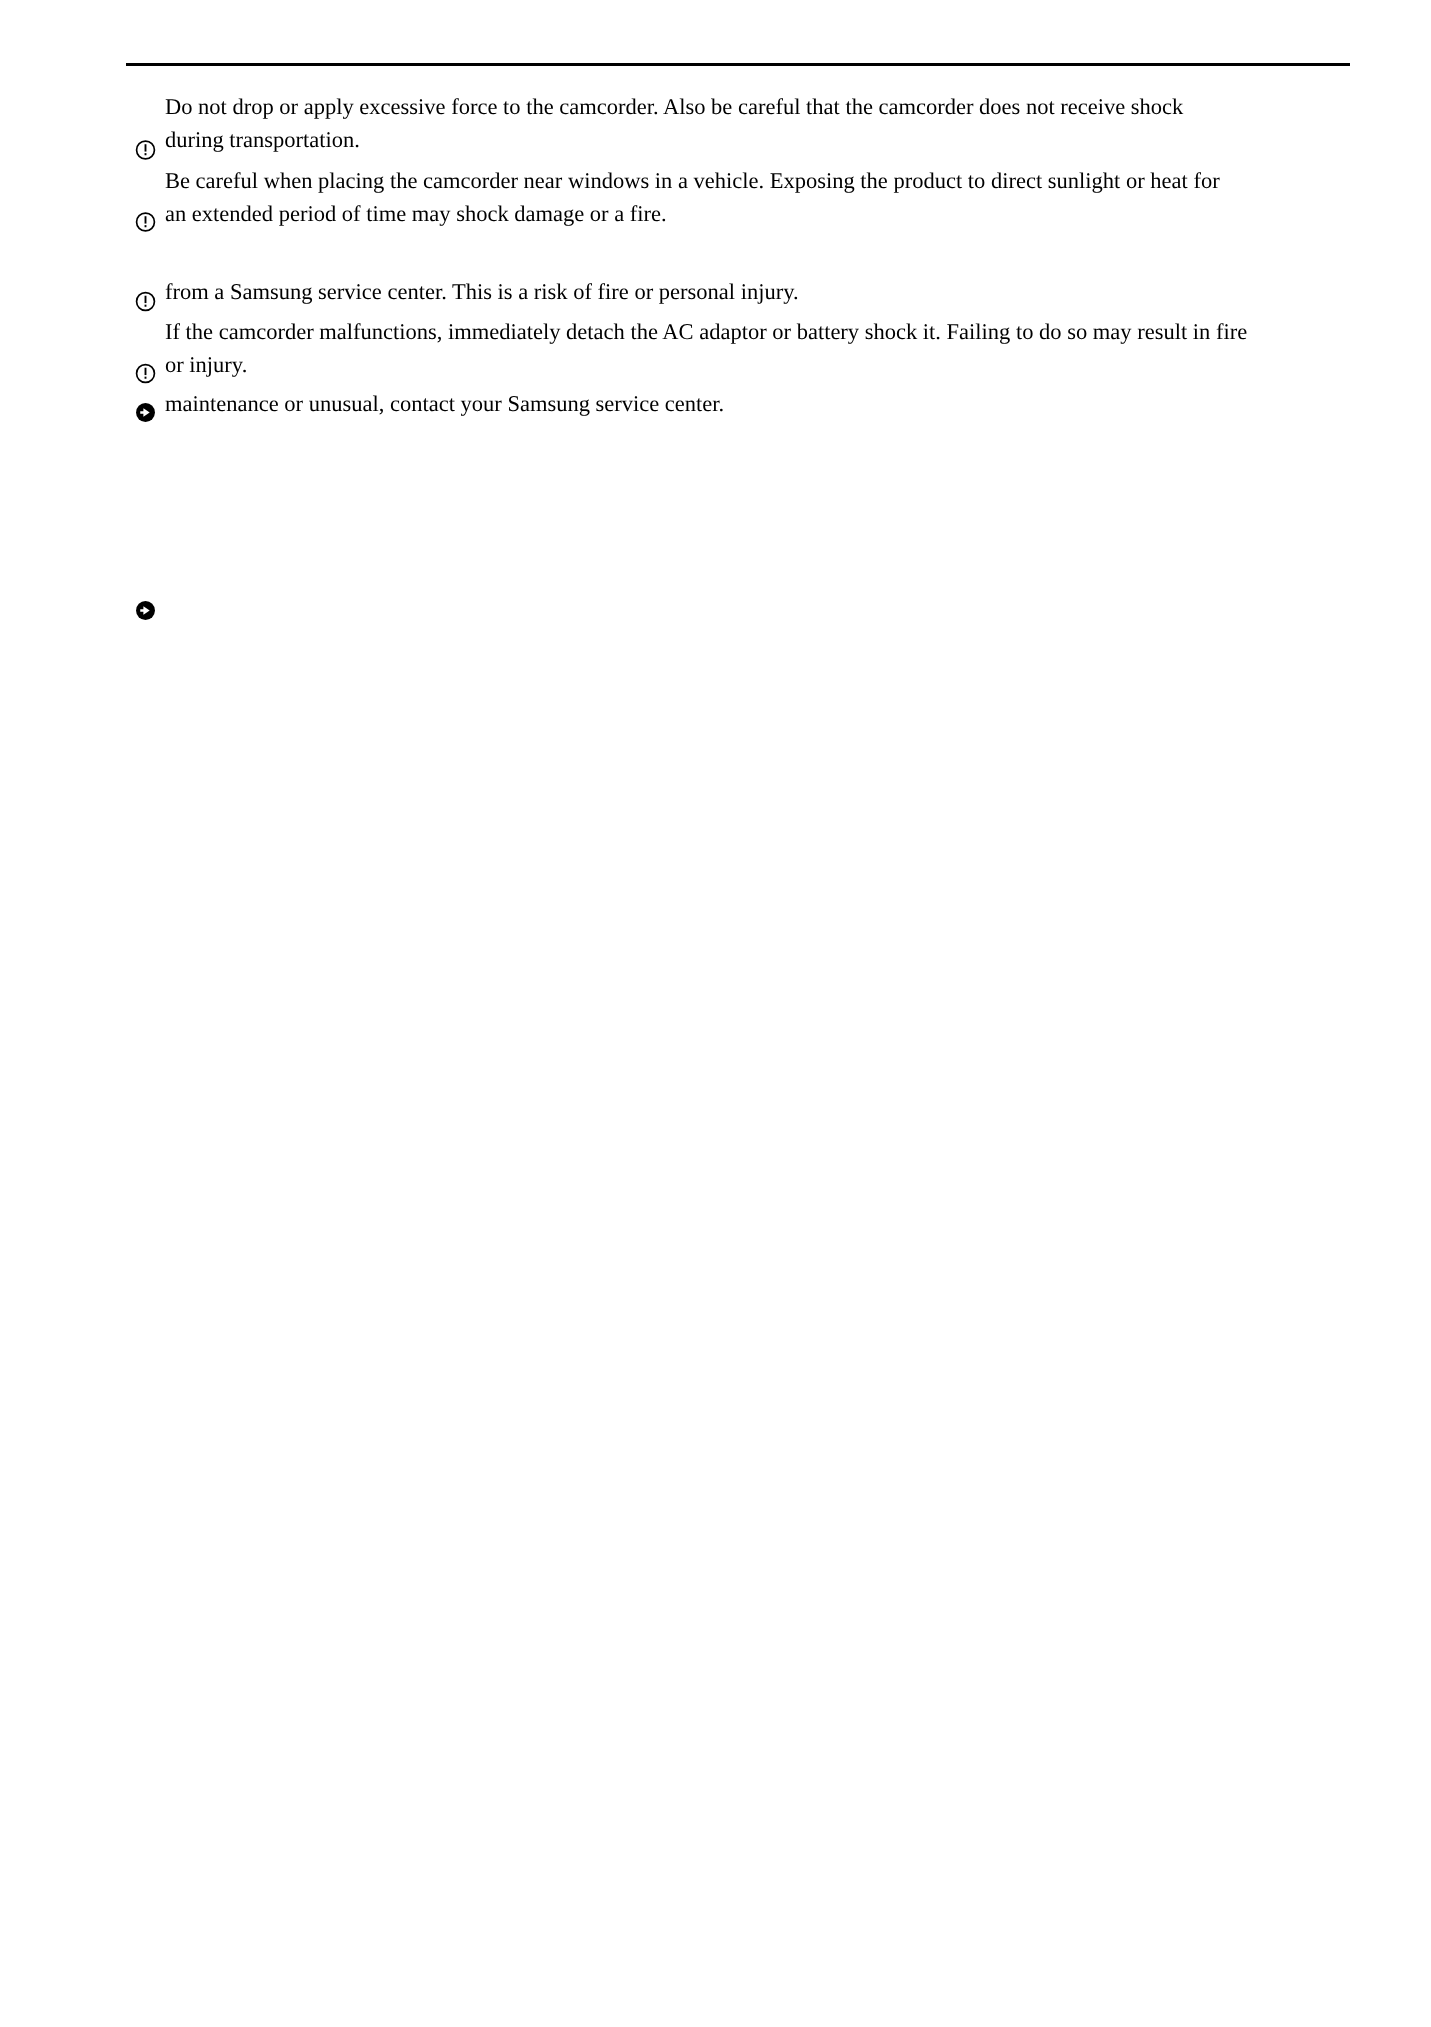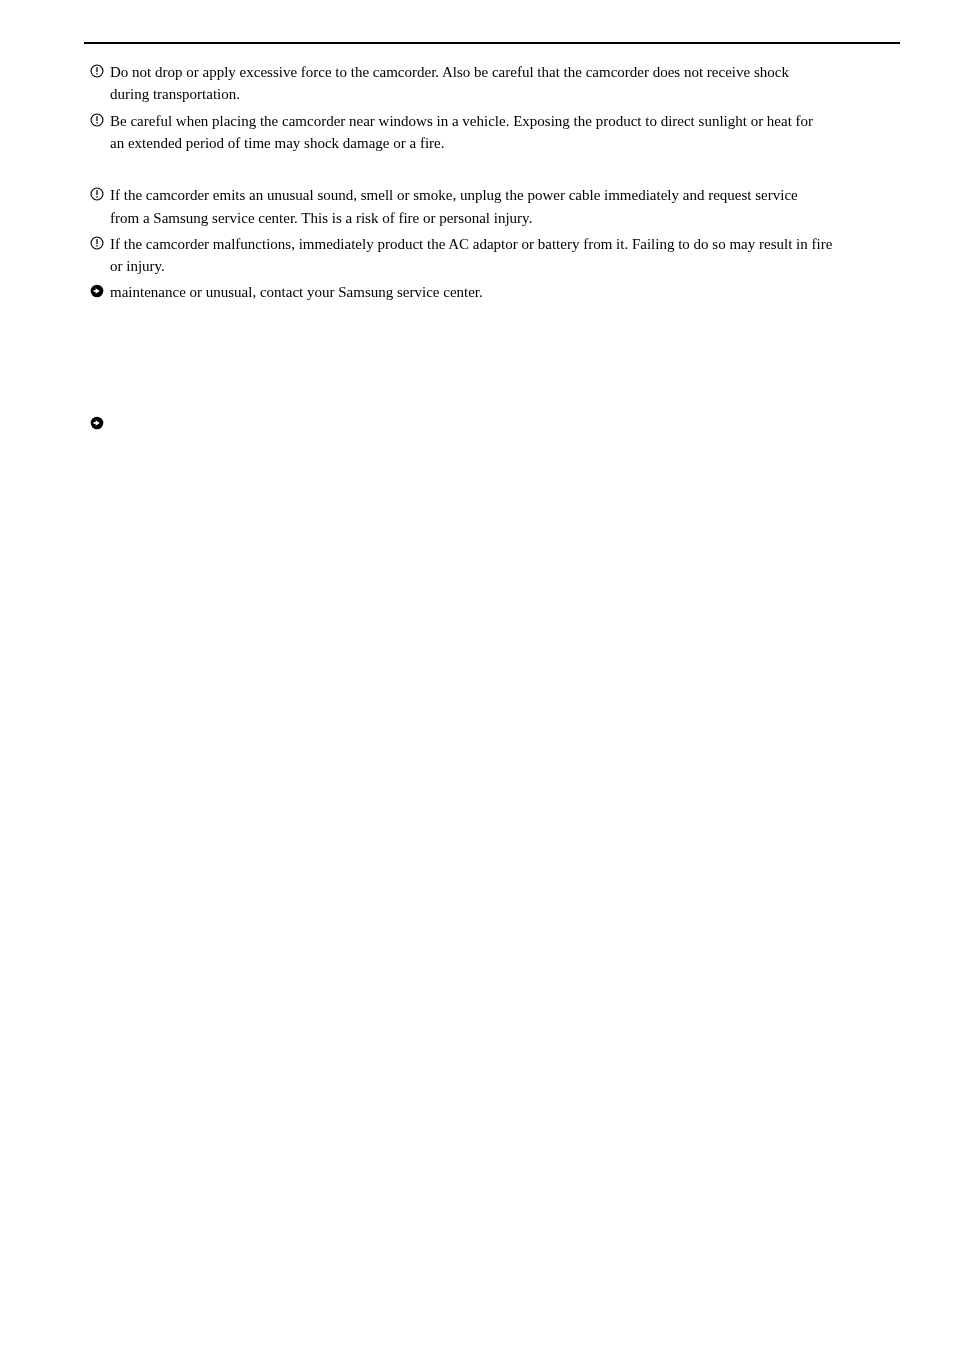--- a/index.html
+++ b/index.html
@@ -17,21 +17,21 @@
     box-sizing: border-box;
     padding: 42px 54px 0 84px;
     position: relative;
   }
   .rule {
     border-top: 2px solid #000;
     margin-bottom: 18px;
   }
   .item {
     display: flex;
-    align-items: flex-start;
+    align-items: flex-end;
     margin-bottom: 4px;
   }
   .item .icon {
     flex: 0 0 26px;
     width: 26px;
     display: flex;
     justify-content: center;
     padding-top: 2px;
   }
   .item .text {
@@ -83,34 +83,33 @@
       </div>
       <div class="item">
         <div class="icon">
           <svg class="warn" viewBox="0 0 20 20">
             <circle cx="10" cy="10" r="8.5" fill="none" stroke="#000" stroke-width="1.6"></circle>
             <rect x="9.1" y="4.5" width="1.8" height="7" fill="#000"></rect>
             <rect x="9.1" y="13" width="1.8" height="2" fill="#000"></rect>
           </svg>
         </div>
         <div class="text">
-          <p>If the camcorder emits an unusual sound, smell or smoke, unplug the power cable immediately and request service</p>
           <p>from a Samsung service center. This is a risk of fire or personal injury.</p>
         </div>
       </div>
       <div class="item">
         <div class="icon">
           <svg class="warn" viewBox="0 0 20 20">
             <circle cx="10" cy="10" r="8.5" fill="none" stroke="#000" stroke-width="1.6"></circle>
             <rect x="9.1" y="4.5" width="1.8" height="7" fill="#000"></rect>
             <rect x="9.1" y="13" width="1.8" height="2" fill="#000"></rect>
           </svg>
         </div>
         <div class="text">
-          <p>If the camcorder malfunctions, immediately product the AC adaptor or battery from it. Failing to do so may result in fire</p>
+          <p>If the camcorder malfunctions, immediately detach the AC adaptor or battery shock it. Failing to do so may result in fire</p>
           <p>or injury.</p>
         </div>
       </div>
       <div class="item">
         <div class="icon">
           <svg class="arrow" viewBox="0 0 20 20">
             <circle cx="10" cy="10" r="9" fill="#000"></circle>
             <path d="M8 6 L14 10 L8 14 Z" fill="#fff"></path>
             <rect x="5" y="8.8" width="5" height="2.4" fill="#fff"></rect>
           </svg>

